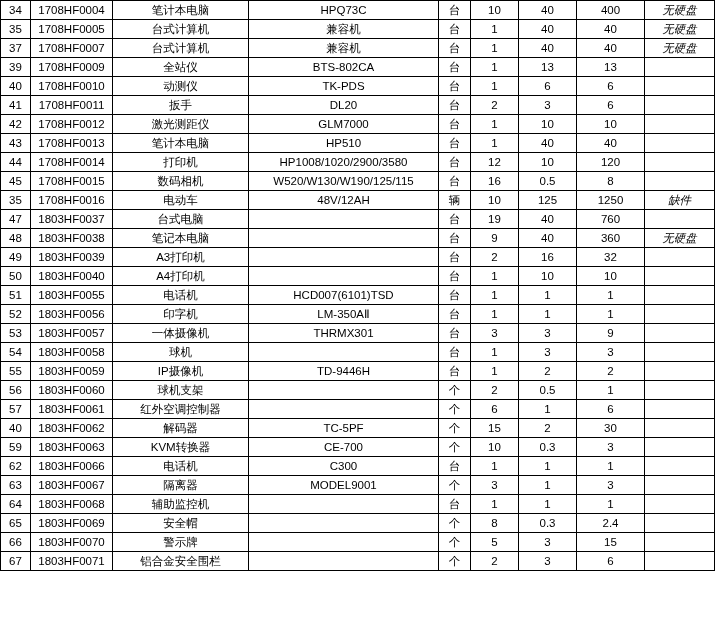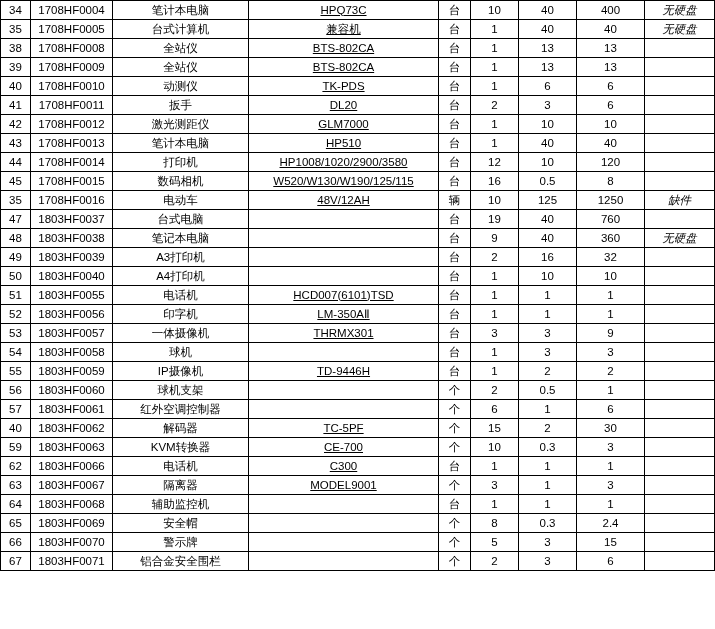--- a/index.html
+++ b/index.html
@@ -44,21 +44,21 @@
   col.c-model  { width: 190px; }
   col.c-unit   { width: 32px; }
   col.c-qty    { width: 48px; }
   col.c-price  { width: 58px; }
   col.c-amount { width: 68px; }
   col.c-note   { width: 70px; }
 
   td.idx    { font-size: 11.5px; }
   td.code   { font-size: 11.5px; letter-spacing: 0px; }
   td.name   { font-size: 12px; }
-  td.model  { font-size: 11.5px; text-decoration: underline; }
+  td.model  { font-size: 11.5px; }
   td.unit   { font-size: 12px; }
   td.qty, td.price, td.amount { font-size: 11.5px; }
   td.note   { font-size: 12px; font-style: italic; }
 </style>
 </head>
 <body>
 
 <div id="sheet">
   <table class="inventory">
     <colgroup>
@@ -89,29 +89,29 @@
           <td class="code">1708HF0005</td>
           <td class="name">台式计算机</td>
           <td class="model">兼容机</td>
           <td class="unit">台</td>
           <td class="qty">1</td>
           <td class="price">40</td>
           <td class="amount">40</td>
           <td class="note">无硬盘</td>
         </tr>
         <tr>
-          <td class="idx">38</td>
-          <td class="code">1708HF0008</td>
-          <td class="name">全站仪</td>
-          <td class="model">BTS-802CA</td>
-          <td class="unit">台</td>
-          <td class="qty">1</td>
-          <td class="price">13</td>
-          <td class="amount">13</td>
-          <td class="note"></td>
+          <td class="idx">37</td>
+          <td class="code">1708HF0007</td>
+          <td class="name">台式计算机</td>
+          <td class="model">兼容机</td>
+          <td class="unit">台</td>
+          <td class="qty">1</td>
+          <td class="price">40</td>
+          <td class="amount">40</td>
+          <td class="note">无硬盘</td>
         </tr>
         <tr>
           <td class="idx">39</td>
           <td class="code">1708HF0009</td>
           <td class="name">全站仪</td>
           <td class="model">BTS-802CA</td>
           <td class="unit">台</td>
           <td class="qty">1</td>
           <td class="price">13</td>
           <td class="amount">13</td>

